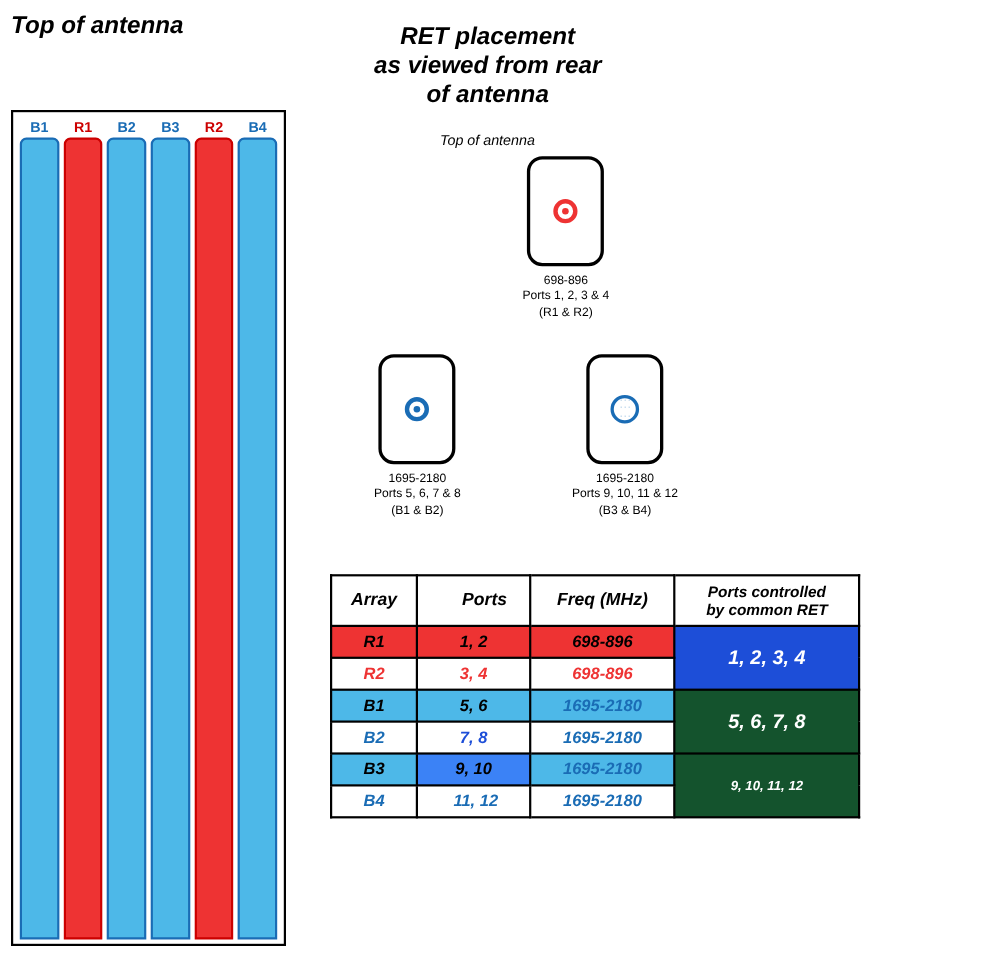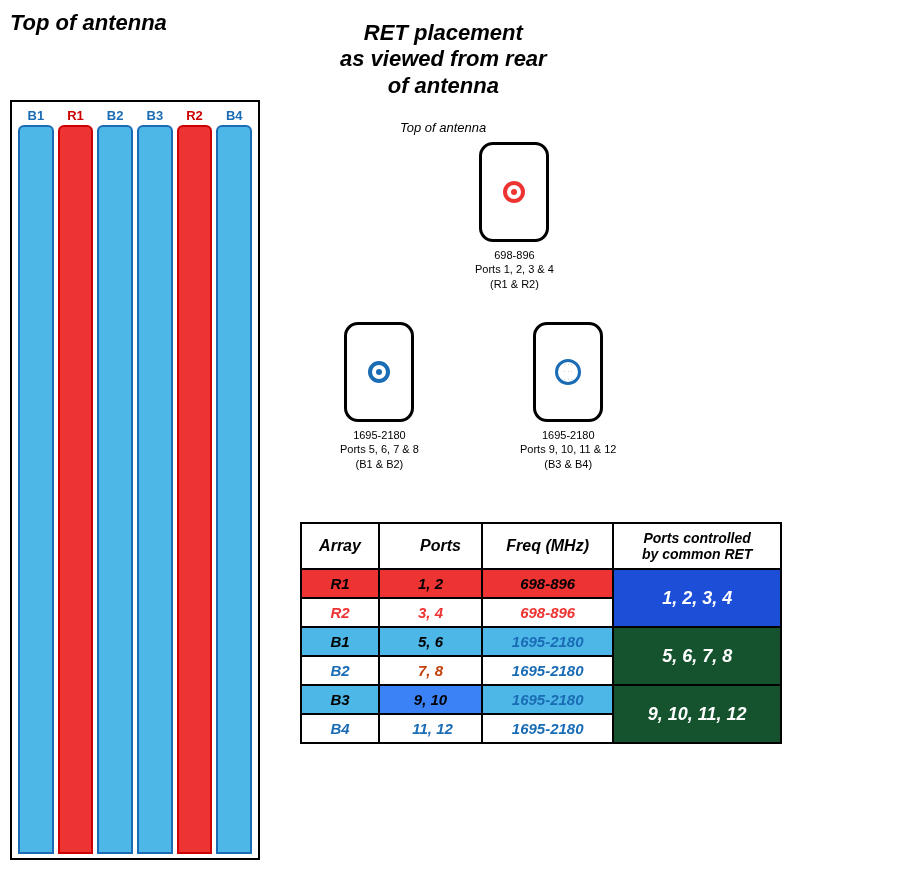--- a/index.html
+++ b/index.html
@@ -358,29 +358,29 @@
 
       <tr>
         <td style="background:#4db8e8; color:#000;">B1</td>
         <td style="background:#4db8e8; color:#000;">5, 6</td>
         <td style="background:#4db8e8; color:#1a6cb5;">1695-2180</td>
         <td rowspan="2" class="rowspan-blue" style="font-size:18px;">5, 6, 7, 8</td>
       </tr>
 
       <tr>
         <td style="color:#1a6cb5;">B2</td>
-        <td style="color:#c2410c;">7, 8</td>
+        <td style="color:#1d4ed8;">7, 8</td>
         <td style="color:#1a6cb5;">1695-2180</td>
       </tr>
 
       <tr>
         <td style="background:#4db8e8; color:#000;">B3</td>
         <td style="background:#3b82f6; color:#000;">9, 10</td>
         <td style="background:#4db8e8; color:#1a6cb5;">1695-2180</td>
-        <td rowspan="2" class="rowspan-blue" style="font-size:18px;">9, 10, 11, 12</td>
+        <td rowspan="2" class="rowspan-blue" style="font-size:12px;">9, 10, 11, 12</td>
       </tr>
 
       <tr>
         <td style="color:#1a6cb5;">B4</td>
         <td style="color:#1a6cb5;padding-left:12px;">11, 12</td>
         <td style="color:#1a6cb5;">1695-2180</td>
       </tr>
     </tbody>
   </table>
 

